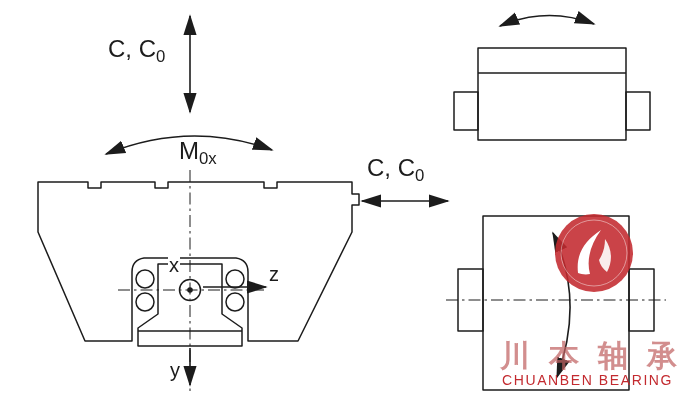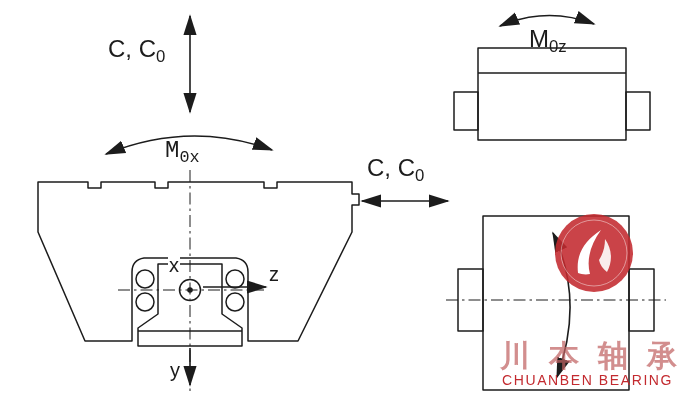--- a/index.html
+++ b/index.html
@@ -89,31 +89,28 @@
       <circle cx="594" cy="253" r="33" fill="none" stroke="#ffffff" stroke-width="1" opacity="0.45"></circle>
       <path fill="#ffffff" d="M601,230 C583,242 576,255 578,273 C581,274 585,275 590,274 C586,259 591,244 601,230 Z"></path>
       <path fill="#ffffff" opacity="0.9" d="M605,239 C612,249 613,261 607,272 C603,269 600,265 599,260 C603,254 605,247 605,239 Z"></path>
     </g>
   </svg>
 
   <div class="lbl" style="left:108px; top:36px;">
     <span>C, C</span><span class="sub">0</span>
   </div>
 
-  <div class="lbl" style="left:165px; top:138px;font-family:Liberation Mono, monospace;">
+  <div class="lbl" style="left:179px; top:138px;">
     <span>M</span><span class="sub">0x</span>
   </div>
 
   <div class="lbl axis bg" style="left:168px; top:255px;">x</div>
   <div class="lbl axis" style="left:269px; top:264px;">z</div>
   <div class="lbl axis" style="left:170px; top:360px;">y</div>
 
-  <div class="lbl" style="left:529px; top:26px;">
-    <span>M</span><span class="sub">0z</span>
-  </div>
 
   <div class="lbl" style="left:367px; top:155px;">
     <span>C, C</span><span class="sub">0</span>
   </div>
 
 
   <div class="wm-cn">川本轴承</div>
   <div class="wm-en">CHUANBEN BEARING</div>
 
 </div>

